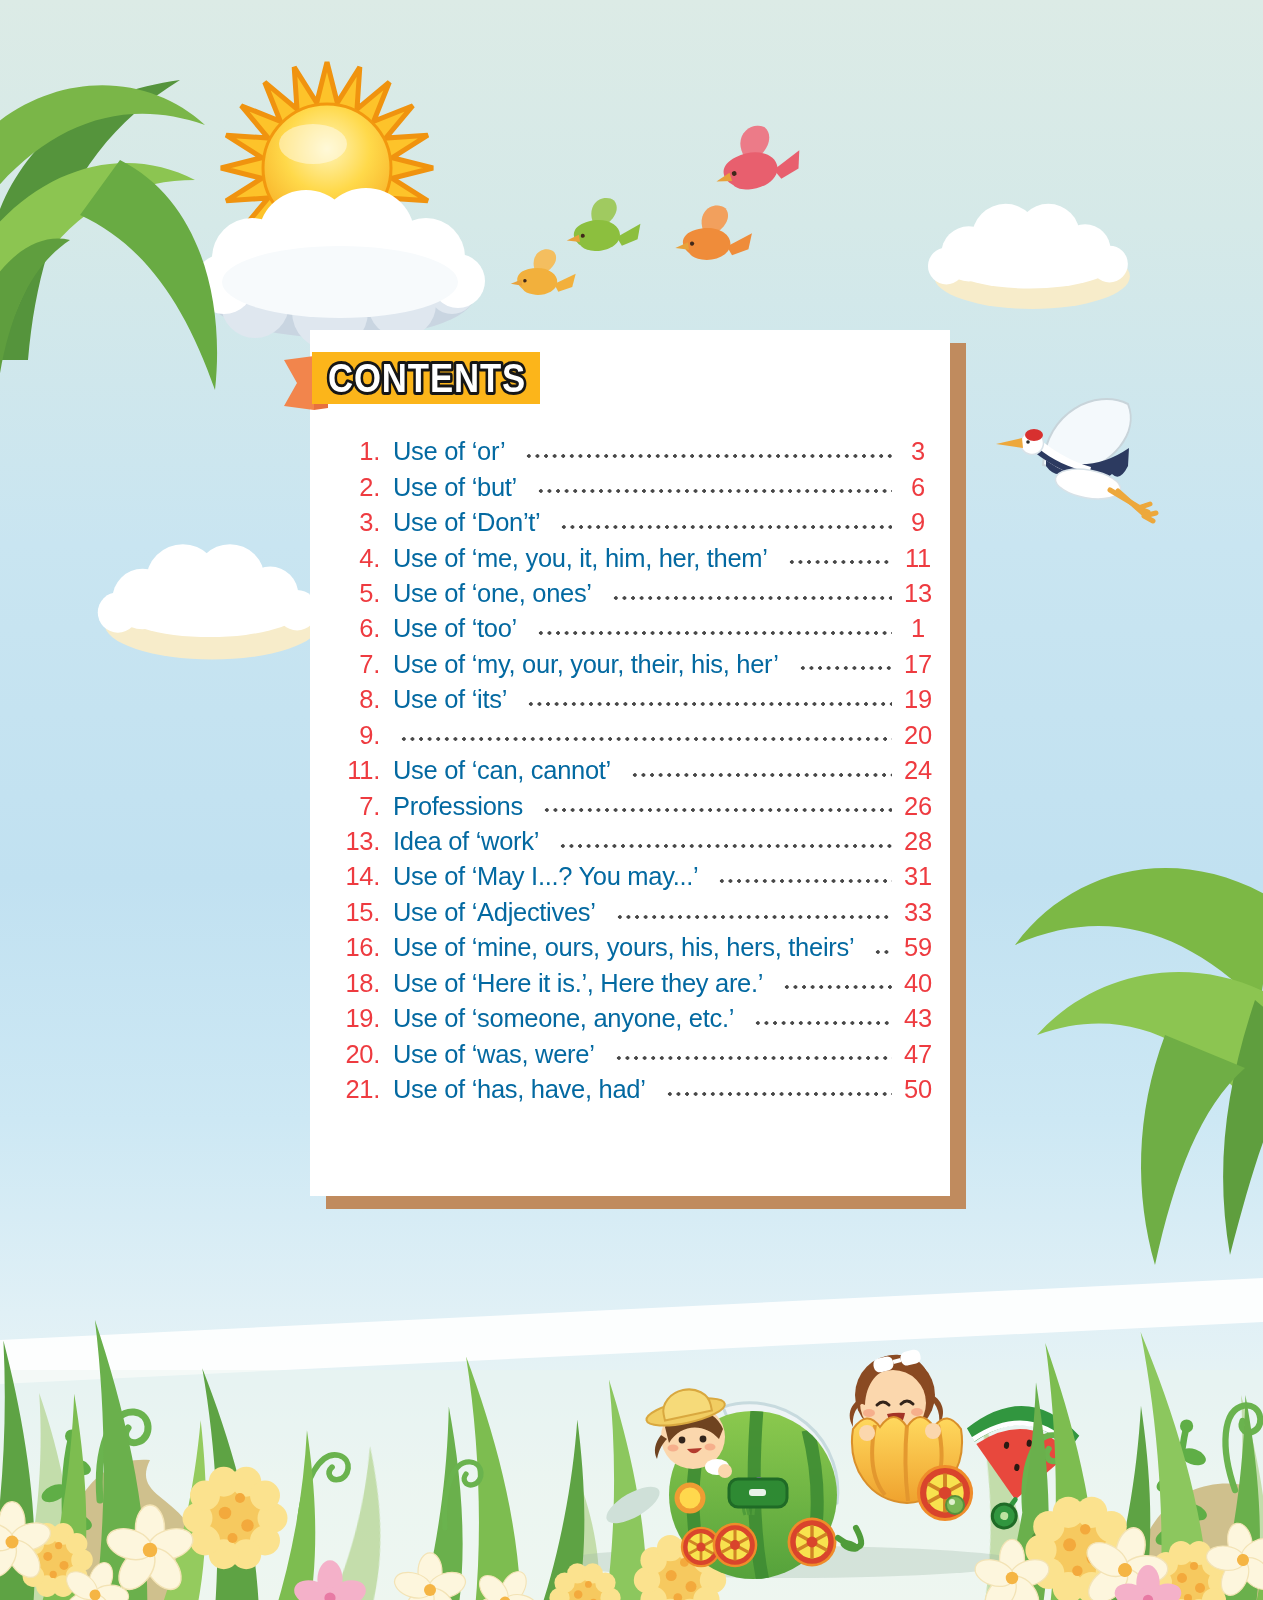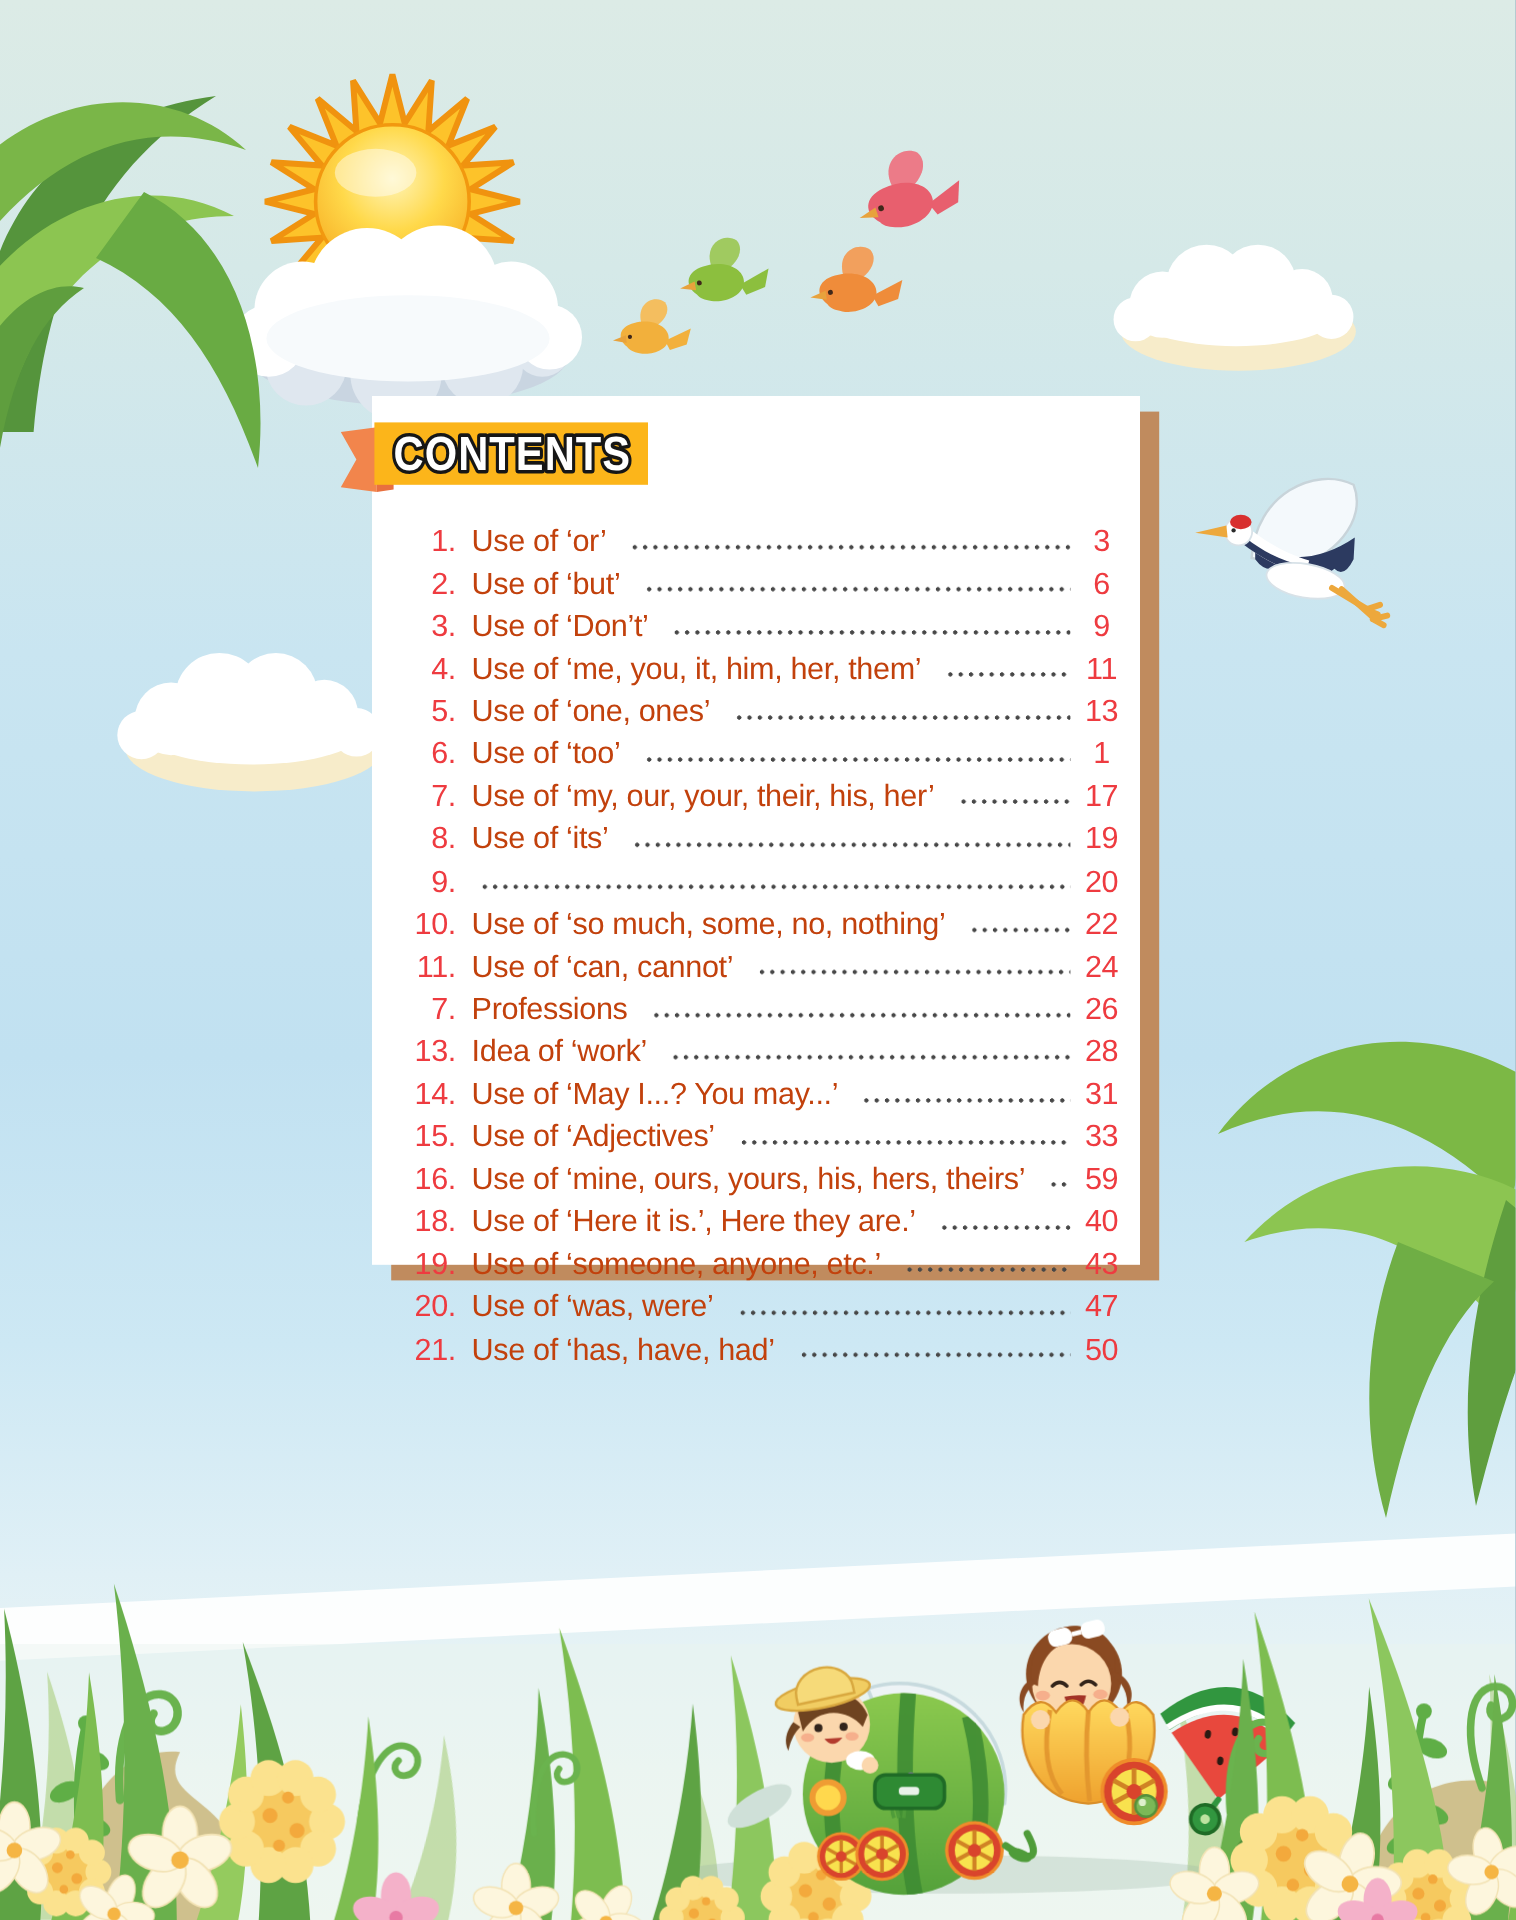--- a/index.html
+++ b/index.html
@@ -9,28 +9,28 @@
     background:linear-gradient(180deg,
       #dcebe6 0%, #d5e9e8 14%, #c9e5f1 34%, #c1e1f1 55%,
       #cde8f4 70%, #e0f0f6 82%, #edf6f3 92%, #f2f8f1 100%);
   }
   svg{display:block}
   .sky,.ground{position:absolute;left:0;pointer-events:none}
   .sky{top:0}
   .ground{bottom:0}
   
   .panel{
-    position:absolute;left:310px;top:330px;width:640px;height:724px;
+    position:absolute;left:310px;top:330px;width:640px;height:866px;
     background:#ffffff;box-shadow:16px 13px 0 0 #c08b5e;
   }
   .banner{position:absolute;left:-26px;top:16px;width:260px;height:72px}
   .toc{position:absolute;top:104px;left:24px;right:14px}
   .row{display:flex;align-items:center;height:35.45px;font-size:25.5px;letter-spacing:-0.3px}
   .num{flex:none;width:46px;text-align:right;color:#ee3b40}
-  .label{flex:0 1 auto;min-width:0;overflow:hidden;white-space:nowrap;margin-left:13px;color:#c2410c}
+  .label{flex:0 1 auto;min-width:0;overflow:hidden;white-space:nowrap;margin-left:13px;color:#0369a1}
   .dots{
     flex:1 1 0;min-width:0;height:100%;margin:0 8px 0 20px;
     background-image:radial-gradient(circle at 4px 50%, #474747 1.7px, rgba(0,0,0,0) 2.1px);
     background-size:8.6px 4.4px;background-repeat:repeat-x;background-position:left 64%;
   }
   .page{flex:none;width:36px;text-align:center;color:#ee3b40}
 </style>
 </head>
 <body>
 
@@ -204,26 +204,20 @@
         <span class="dots"></span>
         <span class="page">19</span>
       </div>
 
       <div class="row">
         <span class="num">9.</span>
         <span class="dots"></span>
         <span class="page">20</span>
       </div>
 
-      <div class="row">
-        <span class="num">10.</span>
-        <span class="label">Use of ‘so much, some, no, nothing’</span>
-        <span class="dots"></span>
-        <span class="page">22</span>
-      </div>
 
       <div class="row">
         <span class="num">11.</span>
         <span class="label">Use of ‘can, cannot’</span>
         <span class="dots"></span>
         <span class="page">24</span>
       </div>
 
       <div class="row">
         <span class="num">7.</span>

